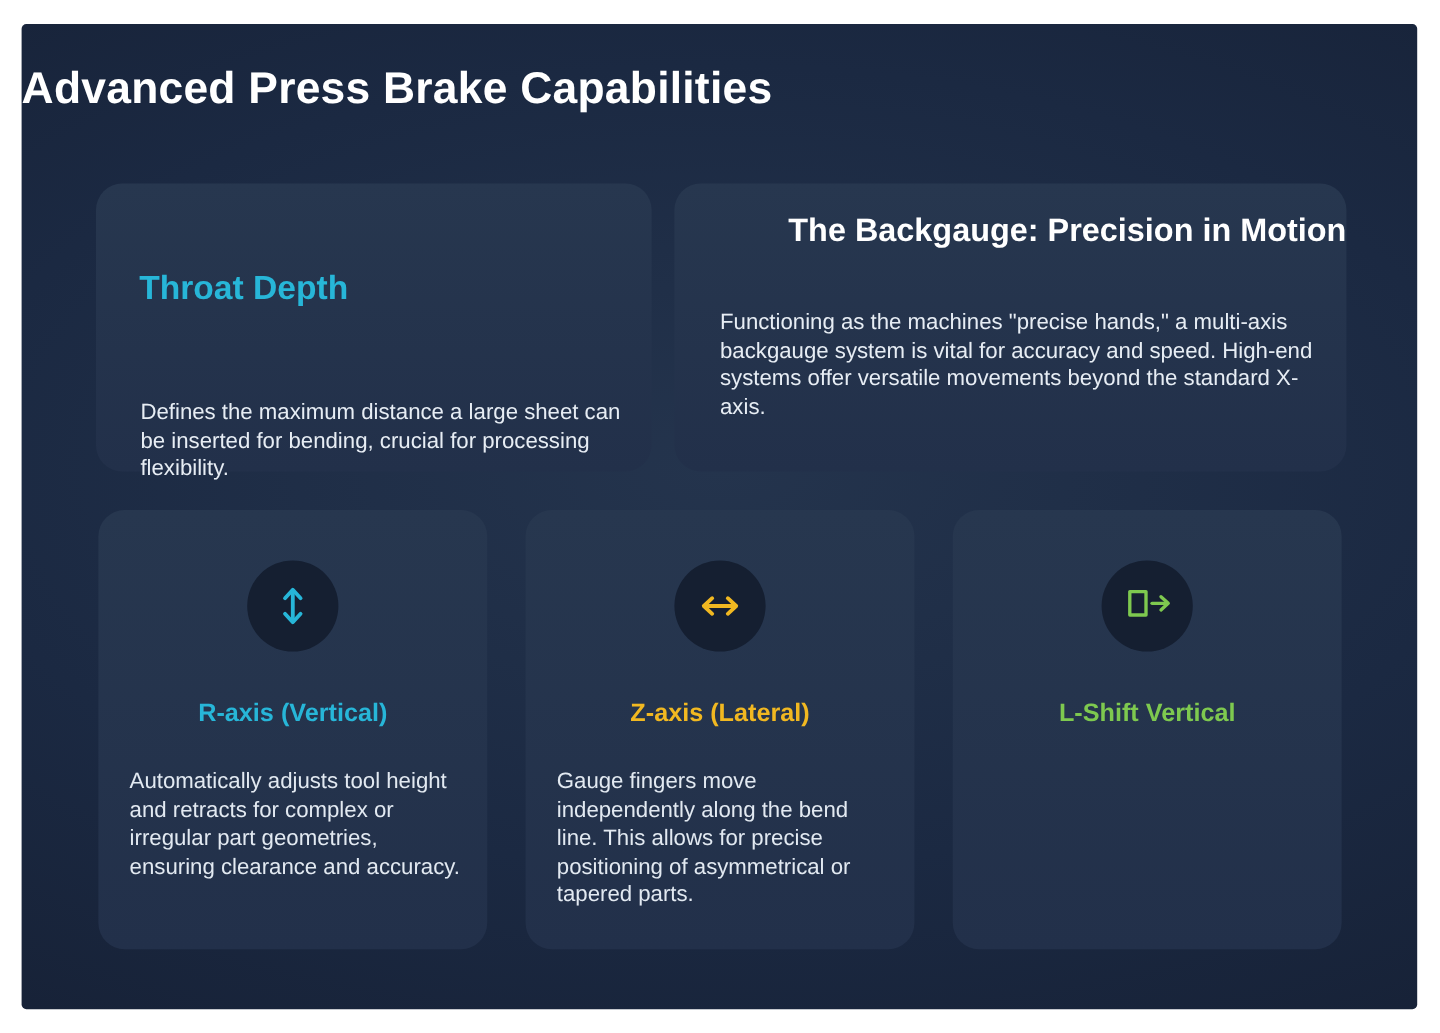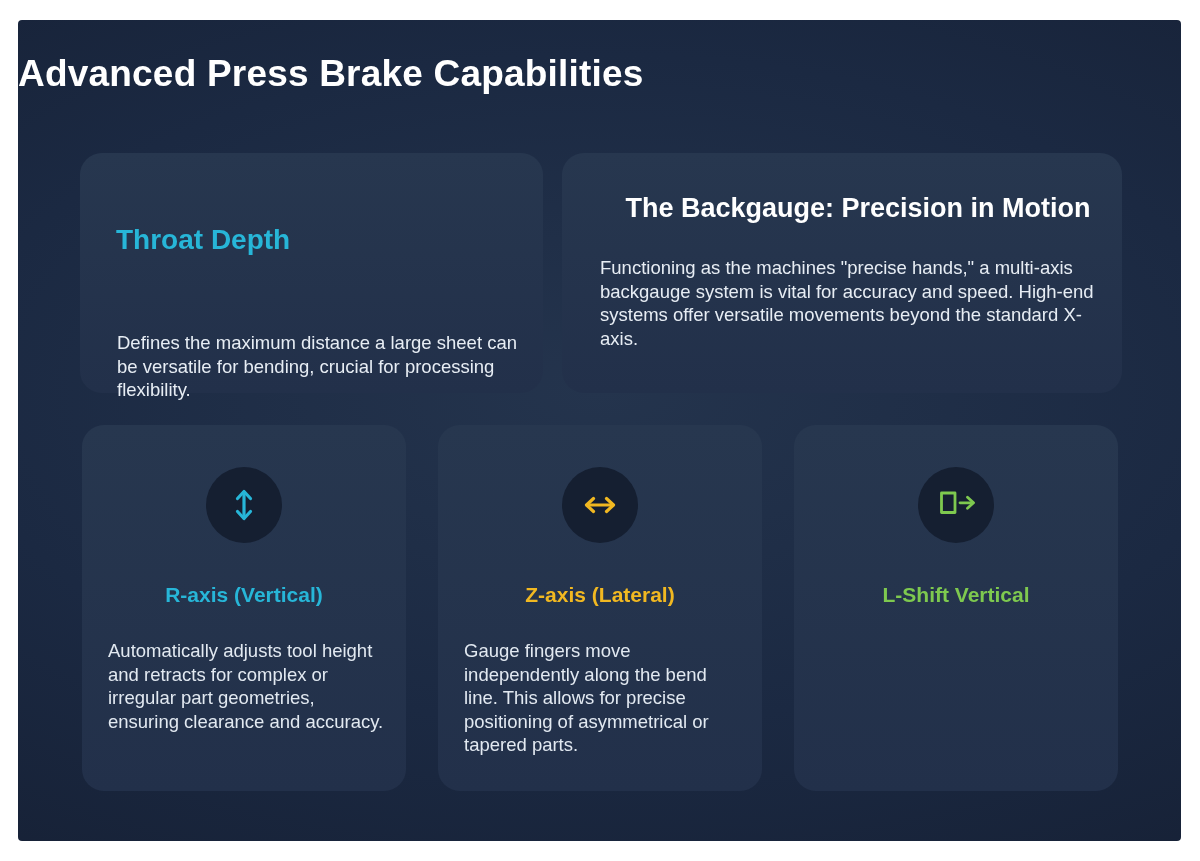--- a/index.html
+++ b/index.html
@@ -36,21 +36,21 @@
     display:flex;align-items:center;gap:21px;flex-direction:column;
   }
   .throat-title{
     margin:0;font-size:28px;font-weight:700;color:#27b6d8;
   }
   .throat-body{
     position:absolute;left:37px;right:22px;top:178px;margin:0;
     font-size:18.5px;line-height:23.5px;color:#e7edf4;
   }
   .backgauge-title{
-    position:absolute;top:24px;left:0;width:100%;margin:16px;text-align:center;
+    position:absolute;top:24px;left:0;width:100%;margin:0;text-align:right;
     font-size:27px;font-weight:700;color:#ffffff;
   }
   .backgauge-body{
     position:absolute;left:38px;right:22px;top:103px;margin:0;
     font-size:18.5px;line-height:23.5px;color:#e7edf4;
   }
 
   .icon-circle{
     position:absolute;top:42px;left:50%;margin-left:-38px;
     width:76px;height:76px;border-radius:50%;background:#151f31;
@@ -77,21 +77,21 @@
   <h1 class="page-title">Advanced Press Brake Capabilities</h1>
 
   <section class="card card-throat">
     <div class="throat-head">
       <svg class="dotline" width="100" height="14" viewBox="0 0 100 14">
         <line x1="1" y1="7" x2="84" y2="7" stroke="#f2f5f8" stroke-width="3.4" stroke-dasharray="3.6 4.6"></line>
         <circle cx="94" cy="7" r="4.8" fill="#f2f5f8"></circle>
       </svg>
       <h2 class="throat-title">Throat Depth</h2>
     </div>
-    <p class="throat-body">Defines the maximum distance a large sheet can be versatile for bending, crucial for processing flexibility.</p>
+    <p class="throat-body">Defines the maximum distance a large sheet can be inserted for bending, crucial for processing flexibility.</p>
   </section>
 
   <section class="card card-backgauge">
     <h2 class="backgauge-title">The Backgauge: Precision in Motion</h2>
     <p class="backgauge-body">Functioning as the machines "precise hands," a multi-axis backgauge system is vital for accuracy and speed. High-end systems offer versatile movements beyond the standard X-axis.</p>
   </section>
 
   <section class="card axis-card axis-1">
     <div class="icon-circle">
       <svg width="46" height="46" viewBox="0 0 46 46">

